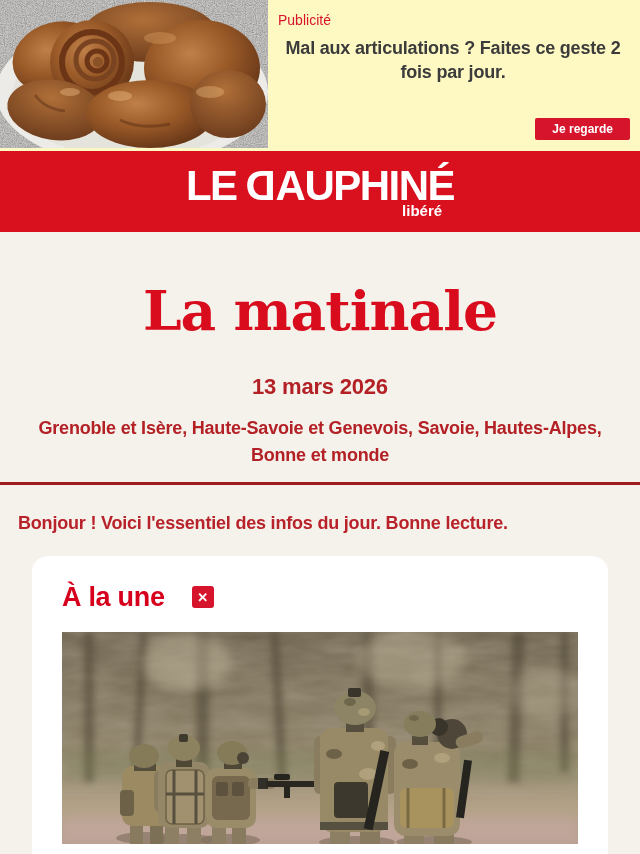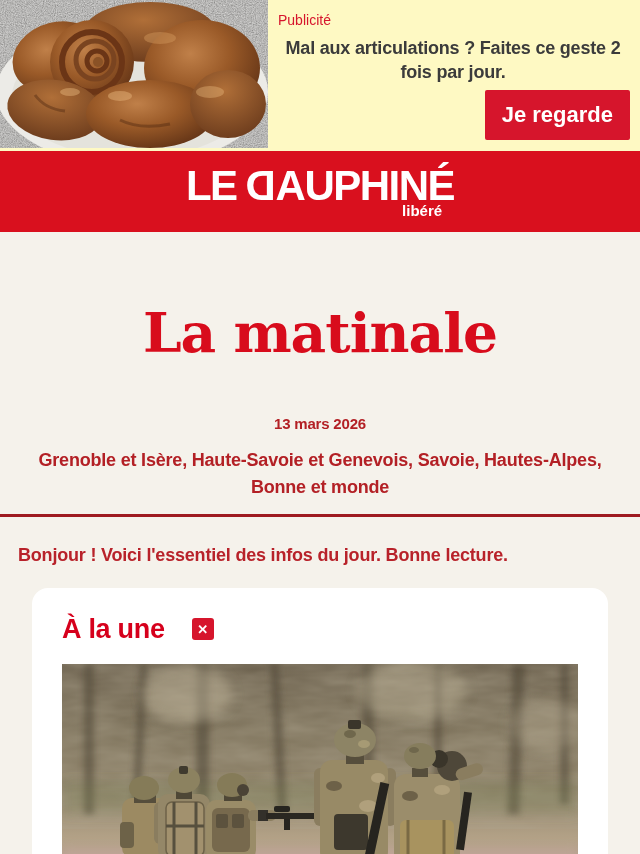--- a/index.html
+++ b/index.html
@@ -11,36 +11,36 @@
   
   .ad { position:relative; height:151px; background:#fef9c3; }
   .ad-photo { position:absolute; left:0; top:0; width:268px; height:148px; overflow:hidden; cursor:pointer; }
   .ad-content { position:absolute; left:278px; top:12px; right:12px; }
   .ad-label { font-size:14px; font-weight:400; color:#d6152c; margin-bottom:9px; }
   .ad-headline { font-size:18px; line-height:1.32; font-weight:800; color:#3b3b3b; letter-spacing:-0.2px;text-align:center; }
   .ad-cta {
     position:absolute; right:10px; bottom:11px;
     background:#d6152c; color:#ffffff; border:none; border-radius:2px;
     font-family:"Liberation Sans", sans-serif;
-    font-size:22px; font-weight:800; padding:12px 17px; cursor:pointer;
+    font-size:12px; font-weight:800; padding:4px 17px; cursor:pointer;
   }
   
   .banner { height:81px; background:#d9101e; display:flex; align-items:center; justify-content:center; }
   .logo { color:#fff; cursor:pointer; }
   .logo-main { font-size:42px; font-weight:900; letter-spacing:-1.5px; line-height:1; white-space:nowrap; }
   .logo-d { display:inline-block; transform:scaleX(-1); }
   .logo-tagline { font-size:15px; font-weight:700; text-align:right; margin-top:-5px; padding-right:12px; }
   
   .hero { text-align:center; }
   .nl-title {
     font-family:"DejaVu Serif","Liberation Serif",serif;
     font-size:55px; font-weight:700; color:#d80c1c; letter-spacing:-1px;
-    padding-top:50px; line-height:1.05;margin-top:22px;
-  }
-  .nl-date { margin-top:53px; font-size:15px; font-weight:700; color:#b32025; letter-spacing:-0.2px; }
+    padding-top:50px; line-height:1.05;
+  }
+  .nl-date { margin-top:34px; font-size:22px; font-weight:700; color:#b32025; letter-spacing:-0.2px; }
   .nl-regions { margin:15px auto 0; max-width:600px; font-size:18px; line-height:1.5; font-weight:700; color:#b32025; letter-spacing:-0.2px; }
   .divider { margin-top:13px; border:none; border-top:3px solid #9e1b20; }
   .greeting { padding:28px 18px 0; font-size:18px; font-weight:700; color:#b8222a; letter-spacing:-0.2px; }
   
   .card {
     margin:22px 32px 0; background:#ffffff; border-radius:16px;
     padding:26px 30px 40px; min-height:320px;
   }
   .card-title { font-size:27px; font-weight:800; color:#d6001c; letter-spacing:-0.3px; display:flex; align-items:center; gap:27px; }
   .broken-img {

